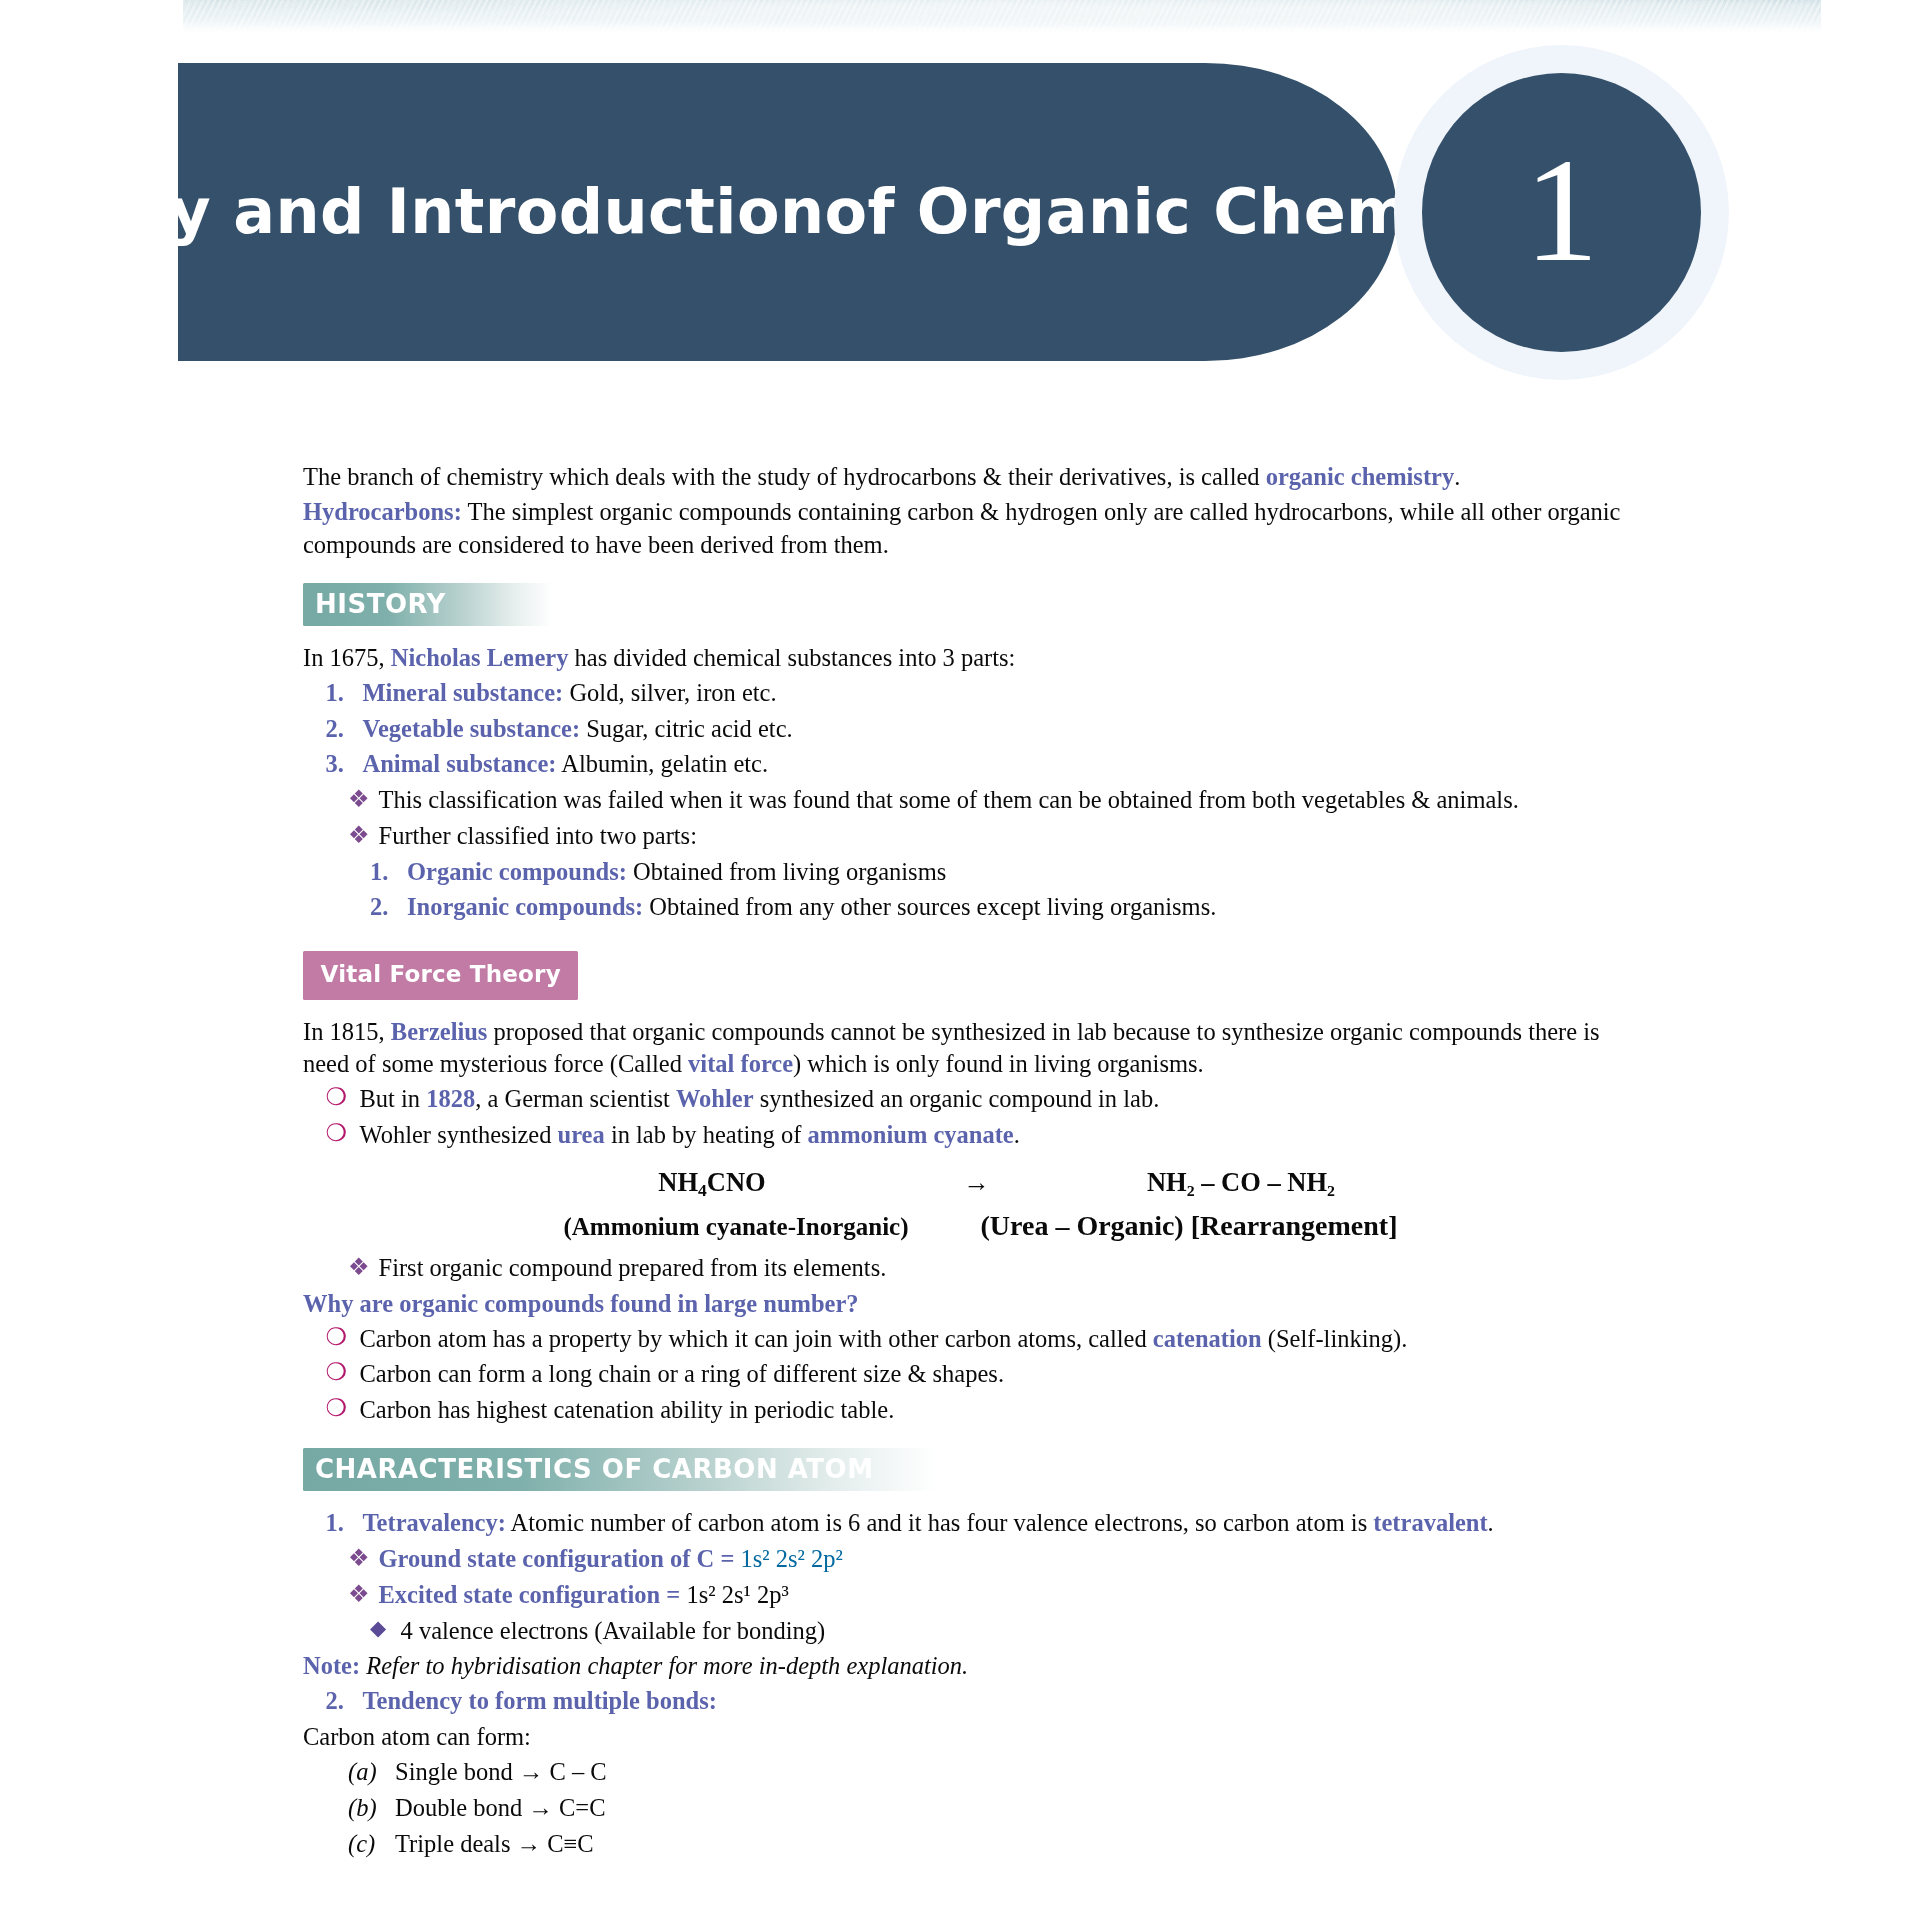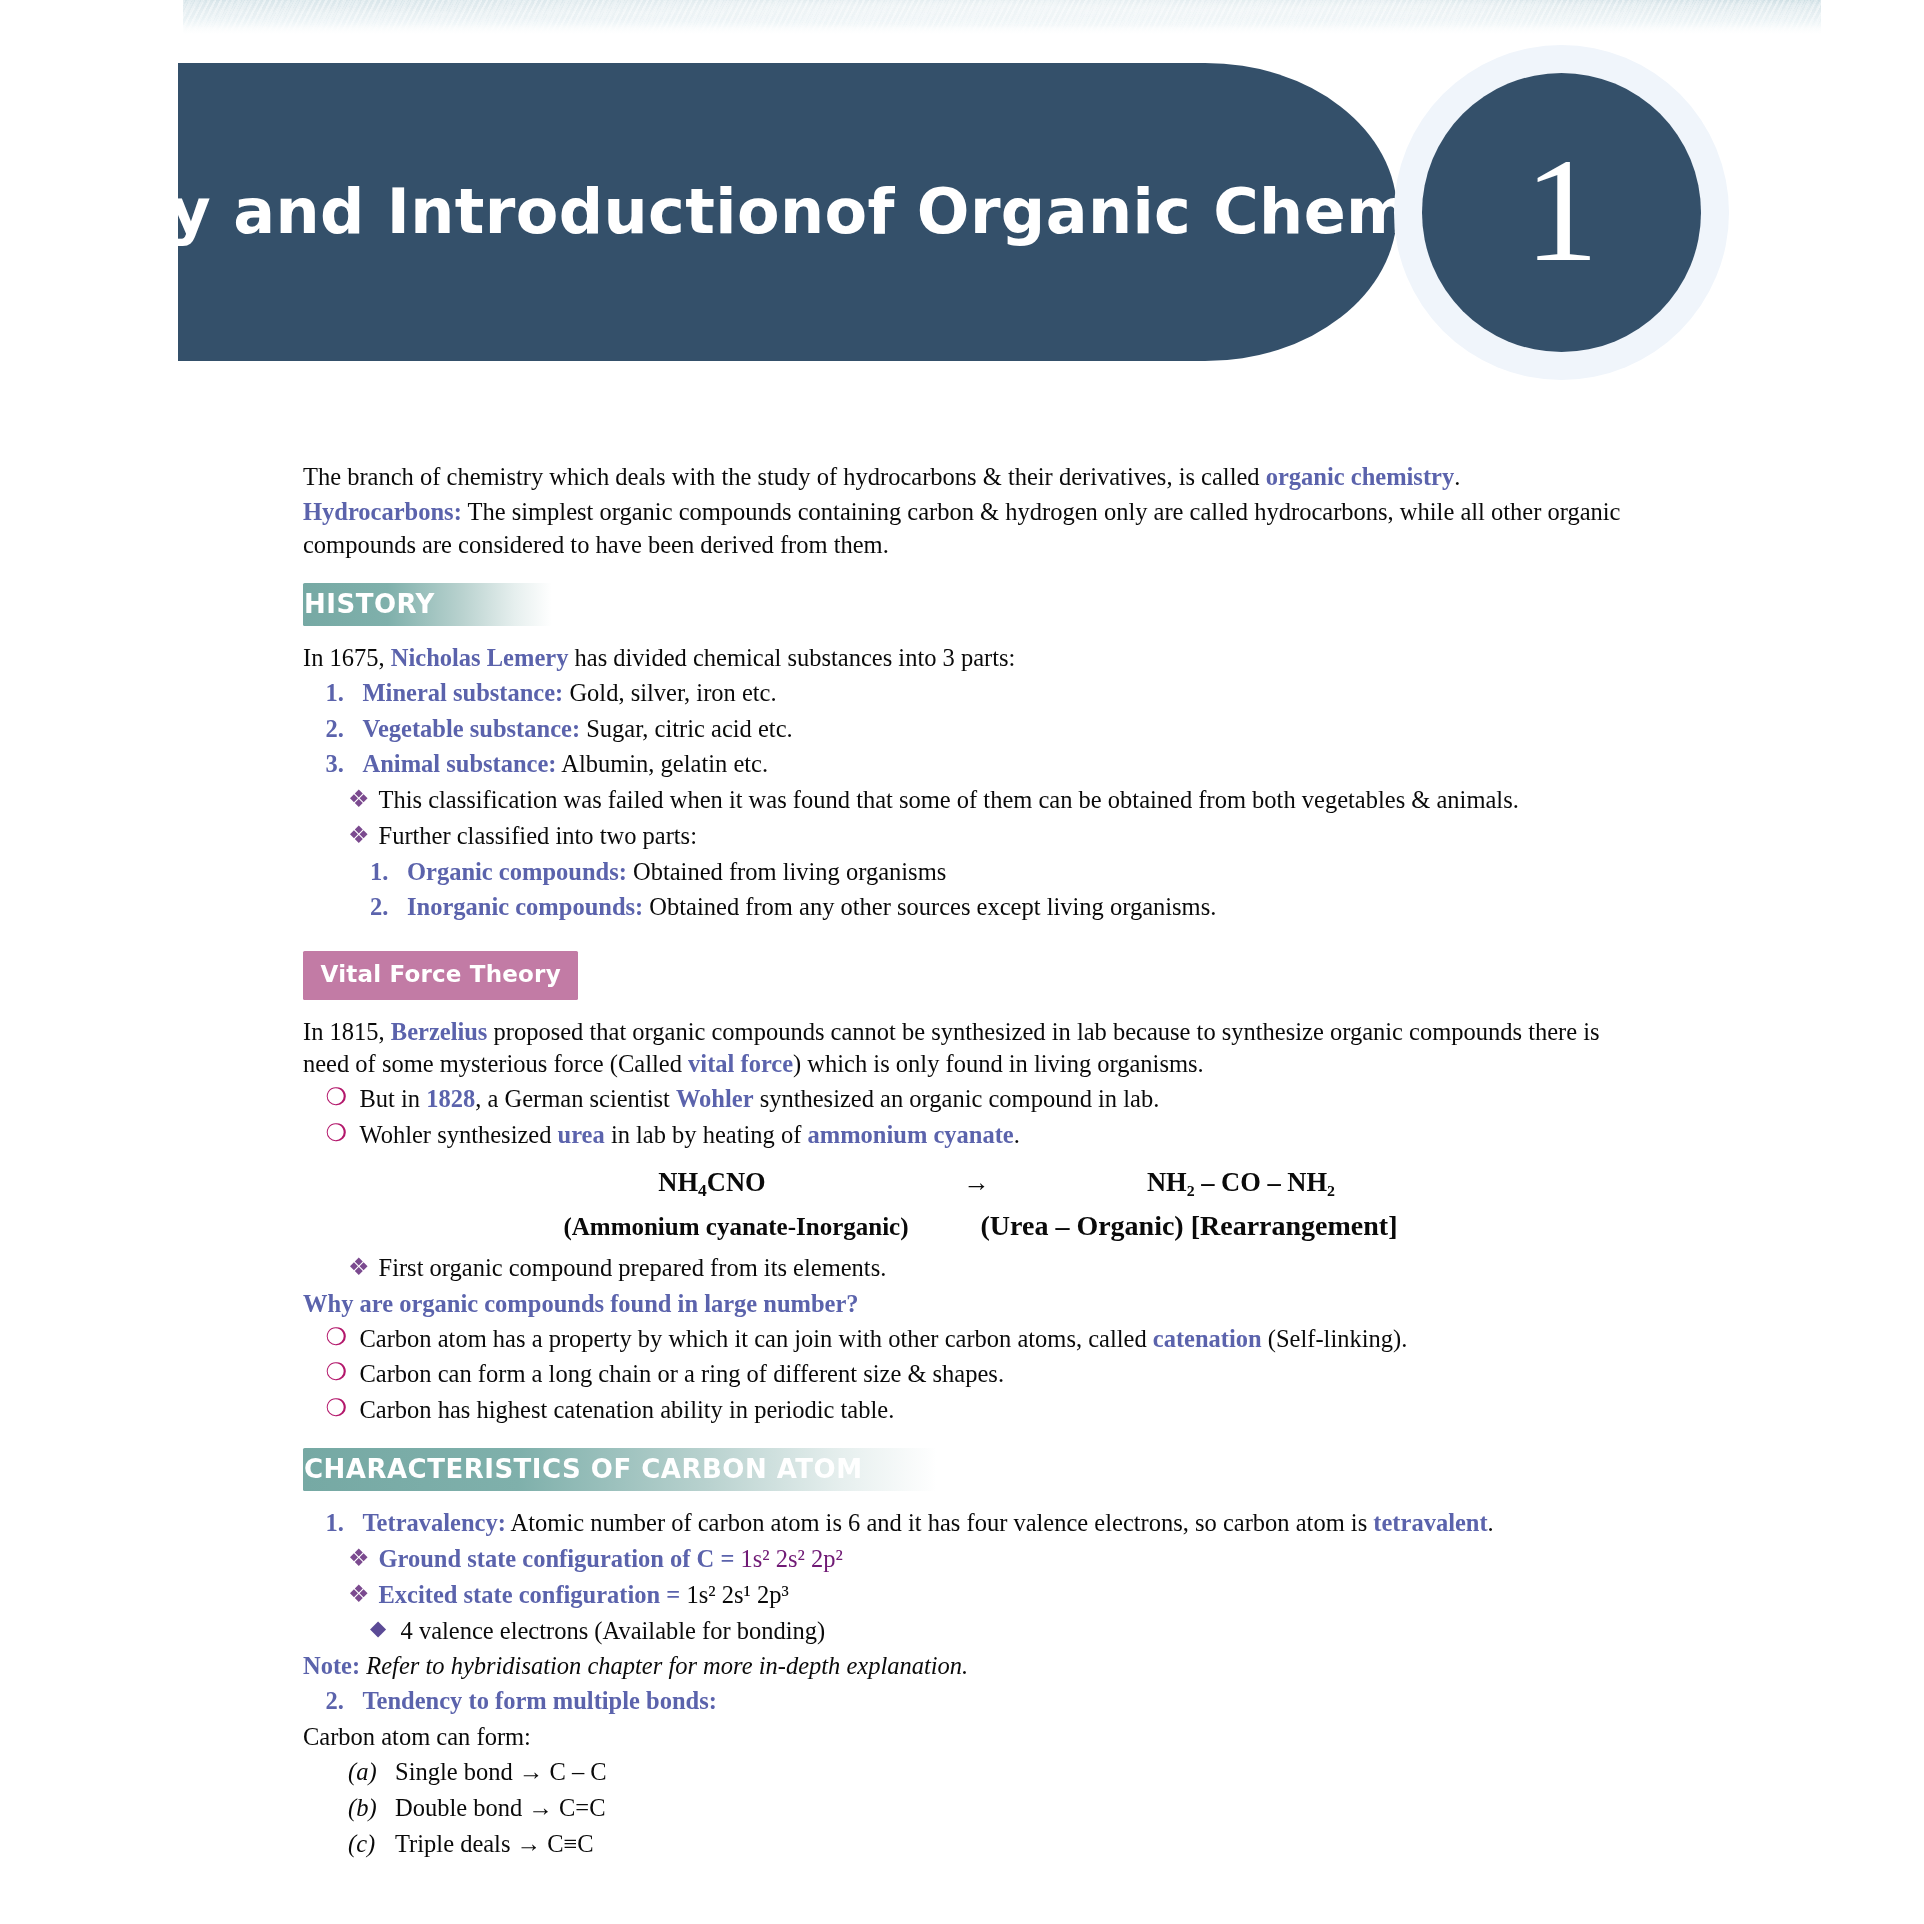--- a/index.html
+++ b/index.html
@@ -138,21 +138,21 @@
   }
   .section-bar .bar-fill {
     position: absolute;
     left: 0; top: 0;
     height: 43px;
     background: linear-gradient(to right, #76a9a4 0%, #7fb0ab 34%, #b9d2cf 64%, #e6efee 85%, #ffffff 100%);
     border-radius: 1.6px;
   }
   .section-bar .bar-text {
     position: absolute;
-    left: 1px;
+    left: 12px;
     top: 0;
     height: 43px;
     line-height: 43px;
     color: #ffffff;
     font-family: "DejaVu Sans", sans-serif;
     font-weight: bold;
     font-size: 26px;
     letter-spacing: 0.5px;
     white-space: nowrap;
   }
@@ -376,21 +376,21 @@
     <div class="bar-text">CHARACTERISTICS OF CARBON ATOM</div>
   </div>
 
   <div class="row indent-1">
     <span class="marker num-marker">1.</span>
     <span class="body"><span class="term">Tetravalency:</span><span> Atomic number of carbon atom is 6 and it has four valence electrons, so carbon atom is </span><span class="hl">tetravalent</span><span>.</span></span>
   </div>
 
   <div class="row indent-2">
     <span class="marker diamond-marker">❖</span>
-    <span class="body term"><span>Ground state configuration of C = </span><span style="color:#701a75;font-weight:normal">1s² 2s² 2p²</span></span>
+    <span class="body term"><span>Ground state configuration of C = </span><span style="color:#0369a1;font-weight:normal">1s² 2s² 2p²</span></span>
   </div>
   <div class="row indent-2">
     <span class="marker diamond-marker">❖</span>
     <span class="body term"><span>Excited state configuration = </span><span style="color:#0a0a0a;font-weight:normal">1s² 2s¹ 2p³</span></span>
   </div>
   <div class="row indent-3">
     <span class="marker smalldiamond-marker">◆</span>
     <span class="body">4 valence electrons (Available for bonding)</span>
   </div>
 

